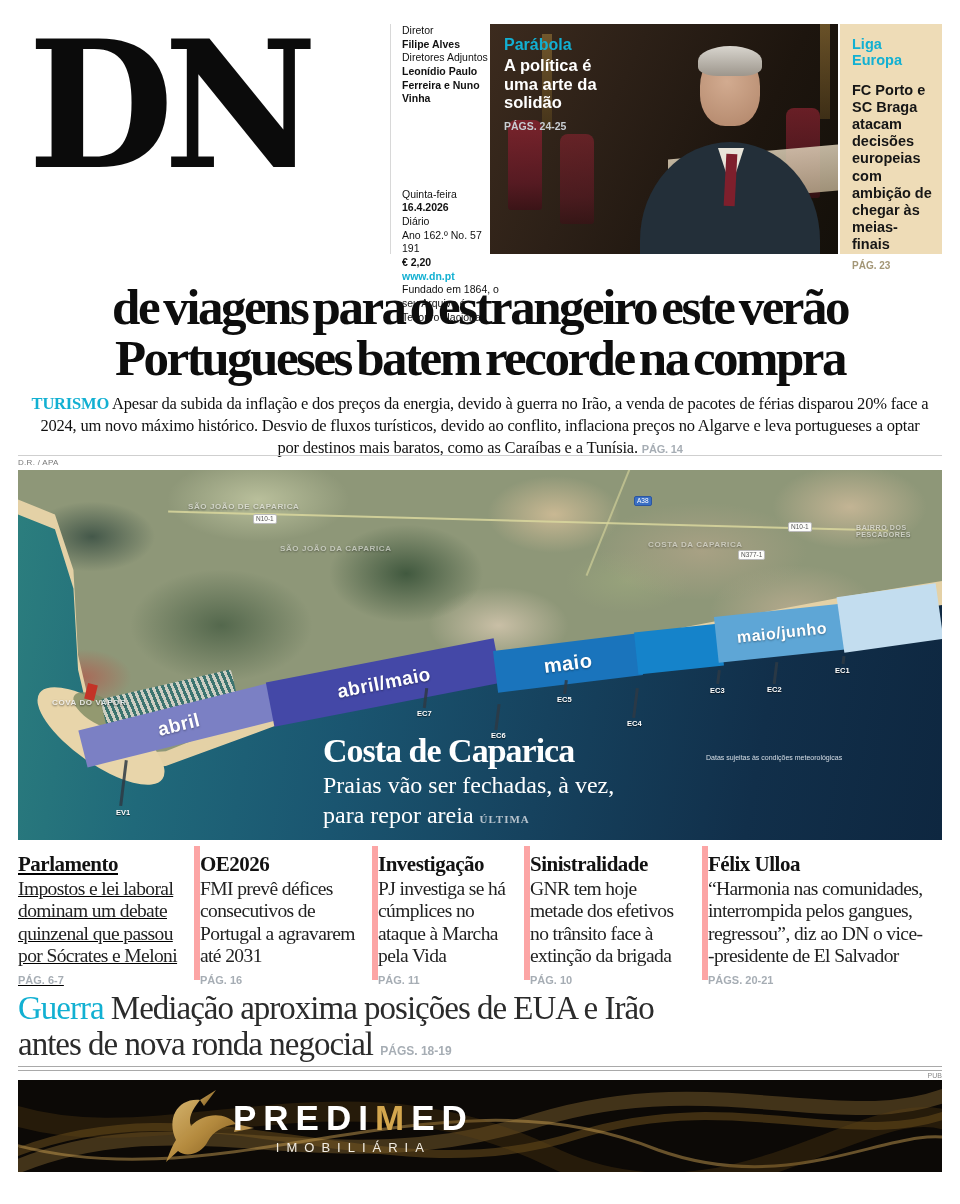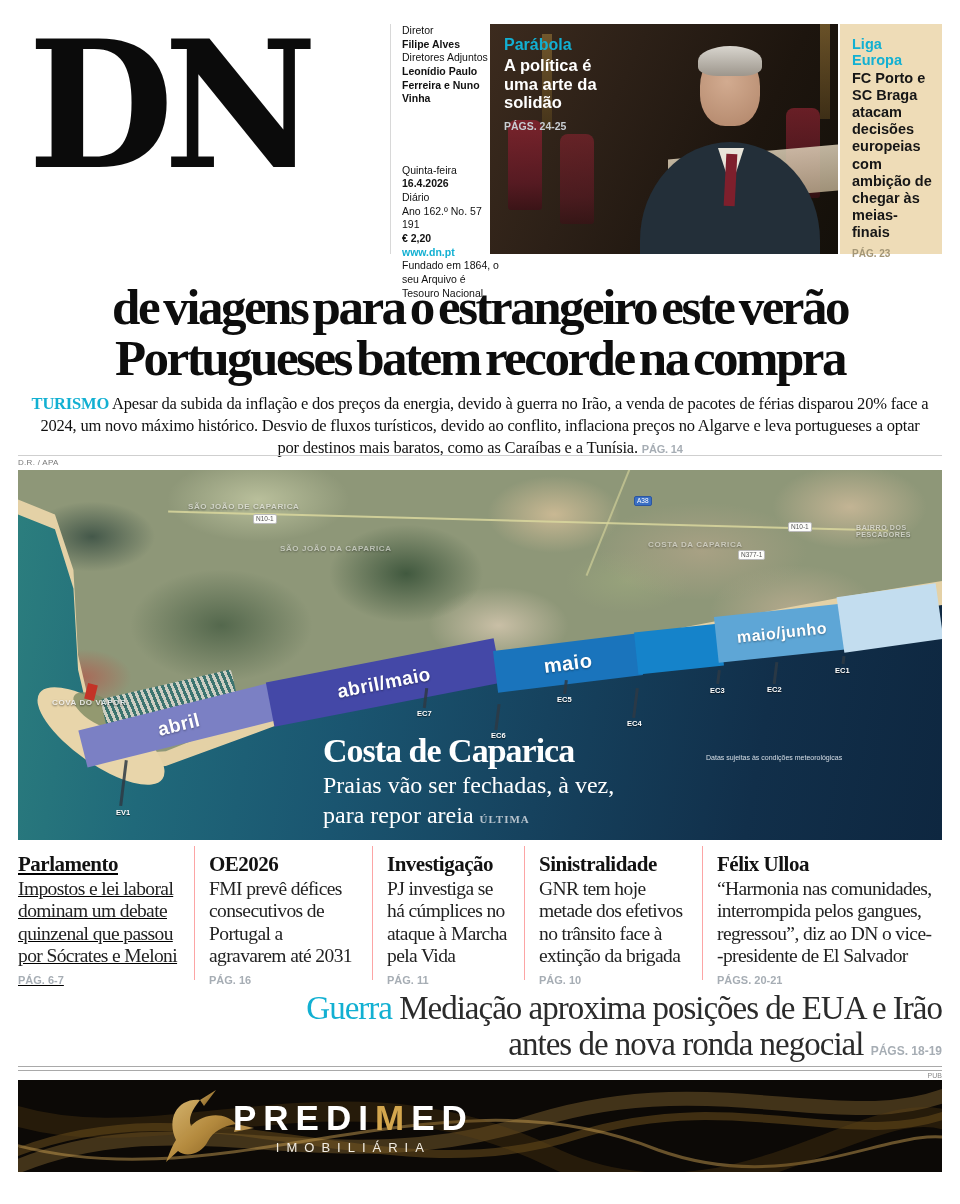--- a/index.html
+++ b/index.html
@@ -11,21 +11,21 @@
   .header { position:absolute; left:18px; top:22px; width:924px; height:234px; }
   .logo-block { position:absolute; left:10px; top:0; width:350px; height:234px; color:#0b0b0b; }
   .logo-initials { font-family:"DejaVu Serif","Liberation Serif",serif; font-weight:bold;
                    font-size:168px; line-height:0.95; letter-spacing:-10px; transform:scaleY(1.05);
                    transform-origin:top left; }
   .logo-name { font-family:"DejaVu Serif","Liberation Serif",serif; font-weight:bold;
                font-size:37px; letter-spacing:-1px; margin-top:8px; white-space:nowrap; }
   .header-rule { position:absolute; left:372px; top:2px; width:1px; height:230px; background:#d8d8d8; }
   .edition-col { position:absolute; left:384px; top:2px; width:100px; font-size:10.5px; line-height:1.3; color:#111; }
   .edition-col .b { font-weight:bold; }
-  .edition-lower { margin-top:58px; }
+  .edition-lower { margin-top:82px; }
   .dn-link { color:#12b0d2; font-weight:bold; }
 
   
   .photo { position:absolute; left:472px; top:2px; width:348px; height:230px; overflow:hidden;
            background:linear-gradient(115deg,#3c2b1e 0%,#2c2017 35%,#1d150e 70%,#14100a 100%); }
   .ph-chair { position:absolute; width:34px; height:90px; border-radius:8px 8px 3px 3px;
               background:linear-gradient(180deg,#8a2330 0%,#5f1824 70%,#3d1016 100%); opacity:.8; }
   .ph-gold { position:absolute; width:10px; height:95px; background:linear-gradient(180deg,#8a6b33,#4d3a1a); opacity:.7; }
   .ph-table { position:absolute; right:0; top:128px; width:170px; height:46px; background:linear-gradient(180deg,#ddd0b8,#b8a88c); transform:skewY(-5deg); opacity:.85; }
   .ph-suit { position:absolute; left:150px; bottom:-8px; width:180px; height:120px; background:#232f39; border-radius:55% 55% 0 0/90% 90% 0 0; }
@@ -34,21 +34,21 @@
   .ph-head { position:absolute; left:210px; top:28px; width:60px; height:74px; background:radial-gradient(circle at 45% 40%,#d2ab90,#b18569); border-radius:46% 46% 42% 42%; }
   .ph-hair { position:absolute; left:208px; top:22px; width:64px; height:30px; background:linear-gradient(180deg,#d8d5ce,#9d968c); border-radius:50% 50% 30% 30%; }
   .photo-overlay { position:absolute; left:14px; top:12px; width:120px; }
   .photo-kicker { color:#12b0d2; font-weight:bold; font-size:16px; }
   .photo-title { color:#fff; font-weight:bold; font-size:16.5px; line-height:1.13; margin-top:2px; }
   .photo-pages { color:#c8cdd2; font-weight:bold; font-size:10.5px; margin-top:8px; }
 
   
   .side-teaser { position:absolute; left:822px; top:2px; width:102px; height:230px; background:#eedcb7; padding:12px 8px 0 12px; }
   .side-kicker { color:#12b0d2; font-weight:bold; font-size:14.5px; }
-  .side-title { color:#161616; font-weight:bold; font-size:14.5px; line-height:1.18; margin-top:2px; }
+  .side-title { color:#161616; font-weight:bold; font-size:14.5px; line-height:1.18; margin-top:14px; }
   .side-pages { color:#a39676; font-weight:bold; font-size:10px; margin-top:7px; }
 
   
   .headline { position:absolute; left:18px; top:282px; width:924px; text-align:center; color:#0d0d0d;
               font-family:"Liberation Serif","DejaVu Serif",serif; font-weight:bold;
               font-size:51px; line-height:1.0; letter-spacing:-2.5px; word-spacing:-5px; }
   .subhead { position:absolute; left:30px; top:393px; width:900px; text-align:center; color:#111;
              font-family:"Liberation Serif","DejaVu Serif",serif; font-size:16.5px; line-height:1.32;
              letter-spacing:-0.2px; }
   .subhead .kick { color:#12b0d2; font-weight:bold; }
@@ -94,27 +94,27 @@
   .map-tag { font-size:11px; font-weight:bold; color:#b6c2cc; letter-spacing:1px; }
   .map-note { position:absolute; left:688px; top:284px; font-size:7px; color:#e8eef4; opacity:.9; }
 
   .place { position:absolute; color:#f2f2f2; font-size:8px; font-weight:bold; letter-spacing:.6px; text-shadow:0 1px 2px rgba(0,0,0,.7); opacity:.85; }
   .badge { position:absolute; font-size:6.5px; color:#555; background:#fdfdfb; border:1px solid #bbb; border-radius:2px; padding:0 2px; line-height:1.3; }
   .badge.blue { background:#3a6fc4; color:#fff; border-color:#2c56a0; }
 
   
   .briefs { position:absolute; left:18px; top:846px; width:924px; height:134px; display:flex; }
   .brief { padding:6px 10px 0 0; }
-  .brief + .brief { border-left:1px solid #fca5a5; padding-left:14px; }
+  .brief + .brief { border-left:6px solid #fca5a5; }
   .brief-kicker { font-family:"Liberation Serif","DejaVu Serif",serif; font-weight:bold; font-size:21px; color:#121212; letter-spacing:-0.5px; }
   .brief-text { font-family:"Liberation Serif","DejaVu Serif",serif; font-size:19.5px; color:#222; line-height:1.15; letter-spacing:-0.6px; margin-top:1px; }
   .brief-page { font-size:11px; font-weight:bold; color:#a6adb4; margin-top:6px; }
 
   
-  .war { position:absolute; left:18px; top:990px; width:924px; text-align:right;
+  .war { position:absolute; left:18px; top:990px; width:924px; text-align:left;
          font-family:"Liberation Serif","DejaVu Serif",serif; font-size:33px; color:#2b2b2b;
          line-height:1.1; letter-spacing:-1px; }
   .war .kick { color:#12b0d2; }
   .war .pg { font-family:"Liberation Sans",sans-serif; font-size:12px; font-weight:bold; color:#a6adb4; letter-spacing:0; }
 
   
   .rule-double { position:absolute; left:18px; top:1066px; width:924px; height:5px;
                  border-top:1px solid #a9a9a9; border-bottom:1px solid #a9a9a9; }
   .pub { position:absolute; right:18px; top:1072px; font-size:7px; color:#888; }
   .ad { position:absolute; left:18px; top:1080px; width:924px; height:92px; background:#0c0906; overflow:hidden; }

